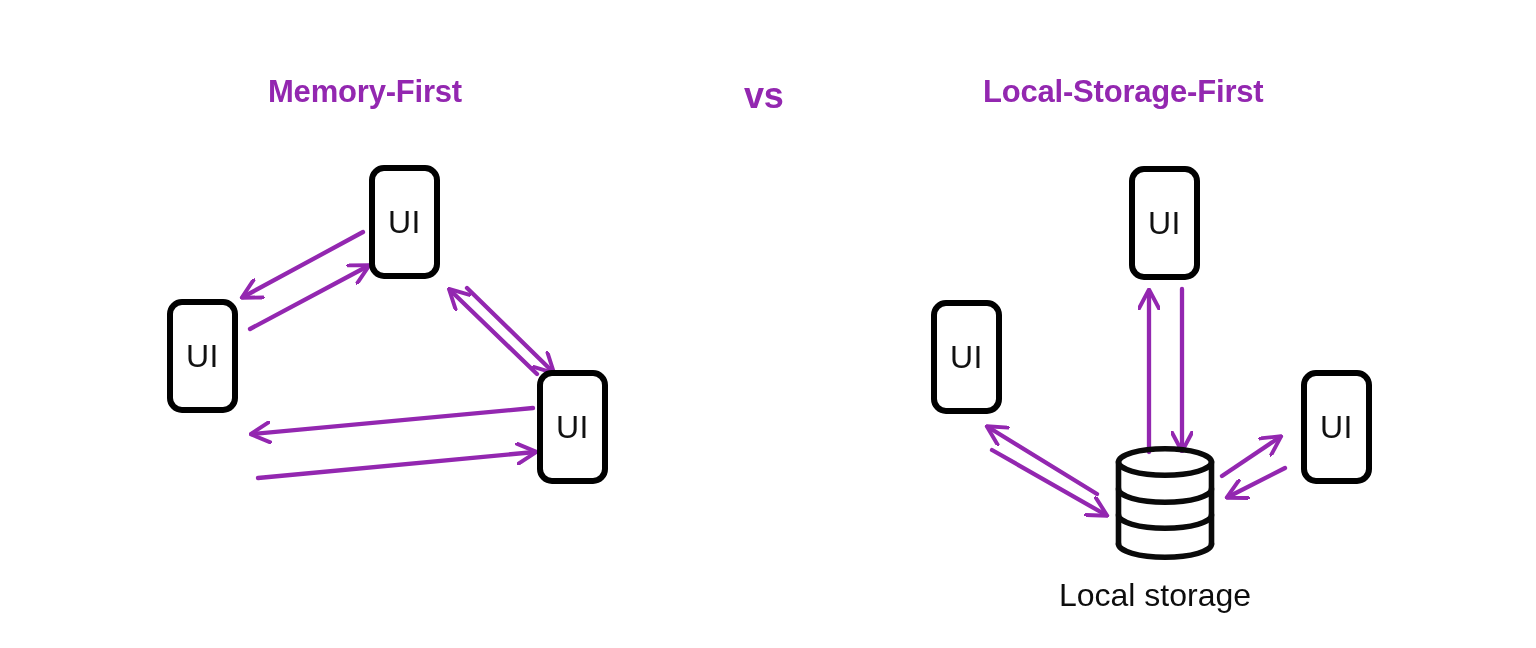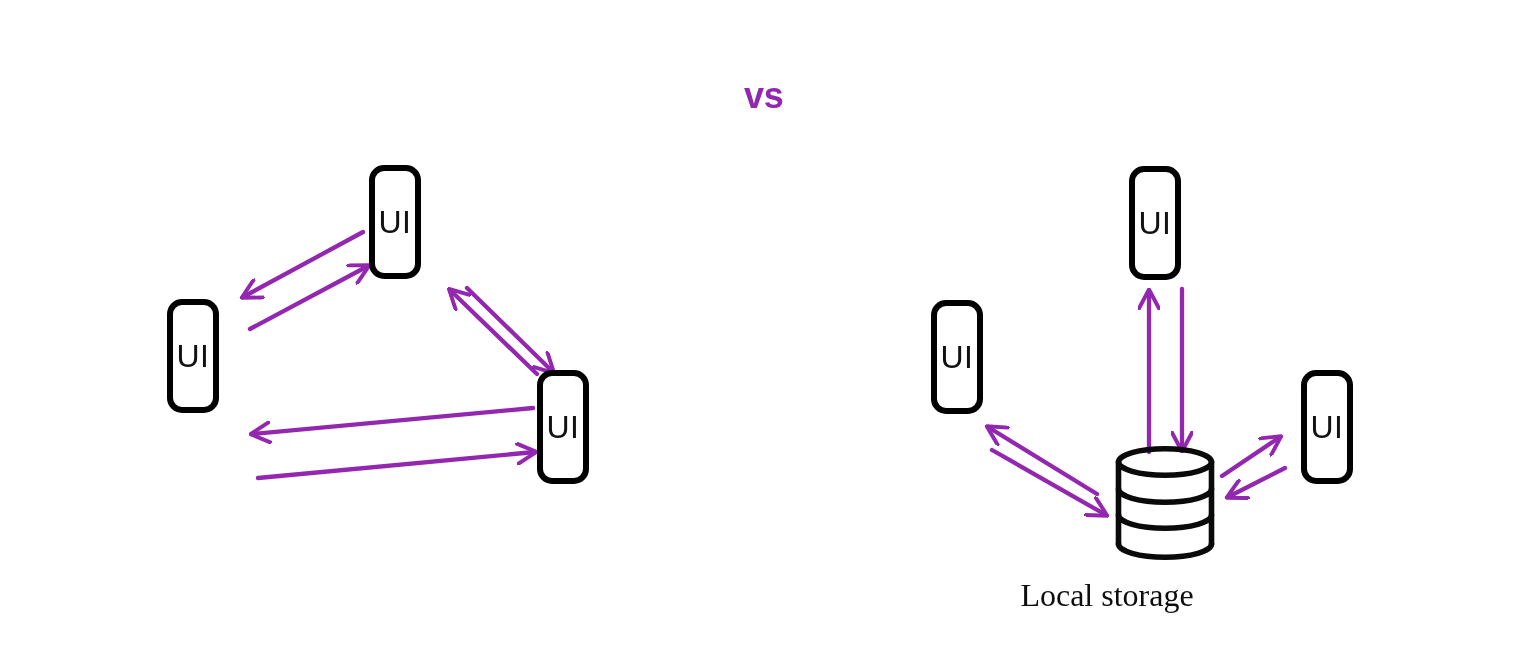--- a/index.html
+++ b/index.html
@@ -32,21 +32,21 @@
     line-height: 1;
   }
   #title-left   { left: 268px; top: 76px; }
   #title-vs     { left: 744px; top: 78px; font-size: 36px; }
   #title-right  { left: 983px; top: 76px; }
 
   
   .ui-box {
     position: absolute;
     box-sizing: border-box;
-    width: 52px;
+    width: 71px;
     height: 114px;
     border: 6px solid #010101;
     border-radius: 15px;
     background: #ffffff;
     display: flex;
     align-items: center;
     justify-content: center;
     z-index: 5;
   }
   .ui-box .ui-label {
@@ -73,25 +73,25 @@
   #database {
     position: absolute;
     left: 1114px;
     top: 445px;
     width: 102px;
     height: 116px;
     z-index: 6;
   }
   #db-label {
     position: absolute;
-    left: 992px;
+    left: 1040px;
     top: 578px;
     width: 230px;
     text-align: center;
-    font-family: Liberation Serif, serif;
+    font-family: Liberation Sans, sans-serif;
     font-size: 32px;
     color: #0d0d0d;
     line-height: 1.1;
     white-space: nowrap;
   }
 
   
   #arrows {
     position: absolute;
     left: 0;
@@ -100,23 +100,25 @@
     height: 648px;
     z-index: 2;
     pointer-events: none;
   }
 </style>
 </head>
 <body>
 
 <div id="canvas">
 
+  <div class="title" id="title-left">Memory-First</div>
 
   <div class="title" id="title-vs">vs</div>
 
+  <div class="title" id="title-right">Local-Storage-First</div>
 
   <svg id="arrows" viewBox="0 0 1536 648" width="1536" height="648" xmlns="http://www.w3.org/2000/svg">
     <defs>
       <marker id="ah" viewBox="0 0 12 12" refX="10.2" refY="6" markerWidth="5.2" markerHeight="5.2" orient="auto-start-reverse" markerUnits="strokeWidth">
         <path d="M 0.8 0.6 L 11 6 L 0.8 11.4" fill="none" stroke="#9327b0" stroke-width="2.1" stroke-linecap="round" stroke-linejoin="round"></path>
       </marker>
     </defs>
 
     <g fill="none" stroke="#9327b0" stroke-width="4.3" stroke-linecap="round" marker-end="url(#ah)">
 

